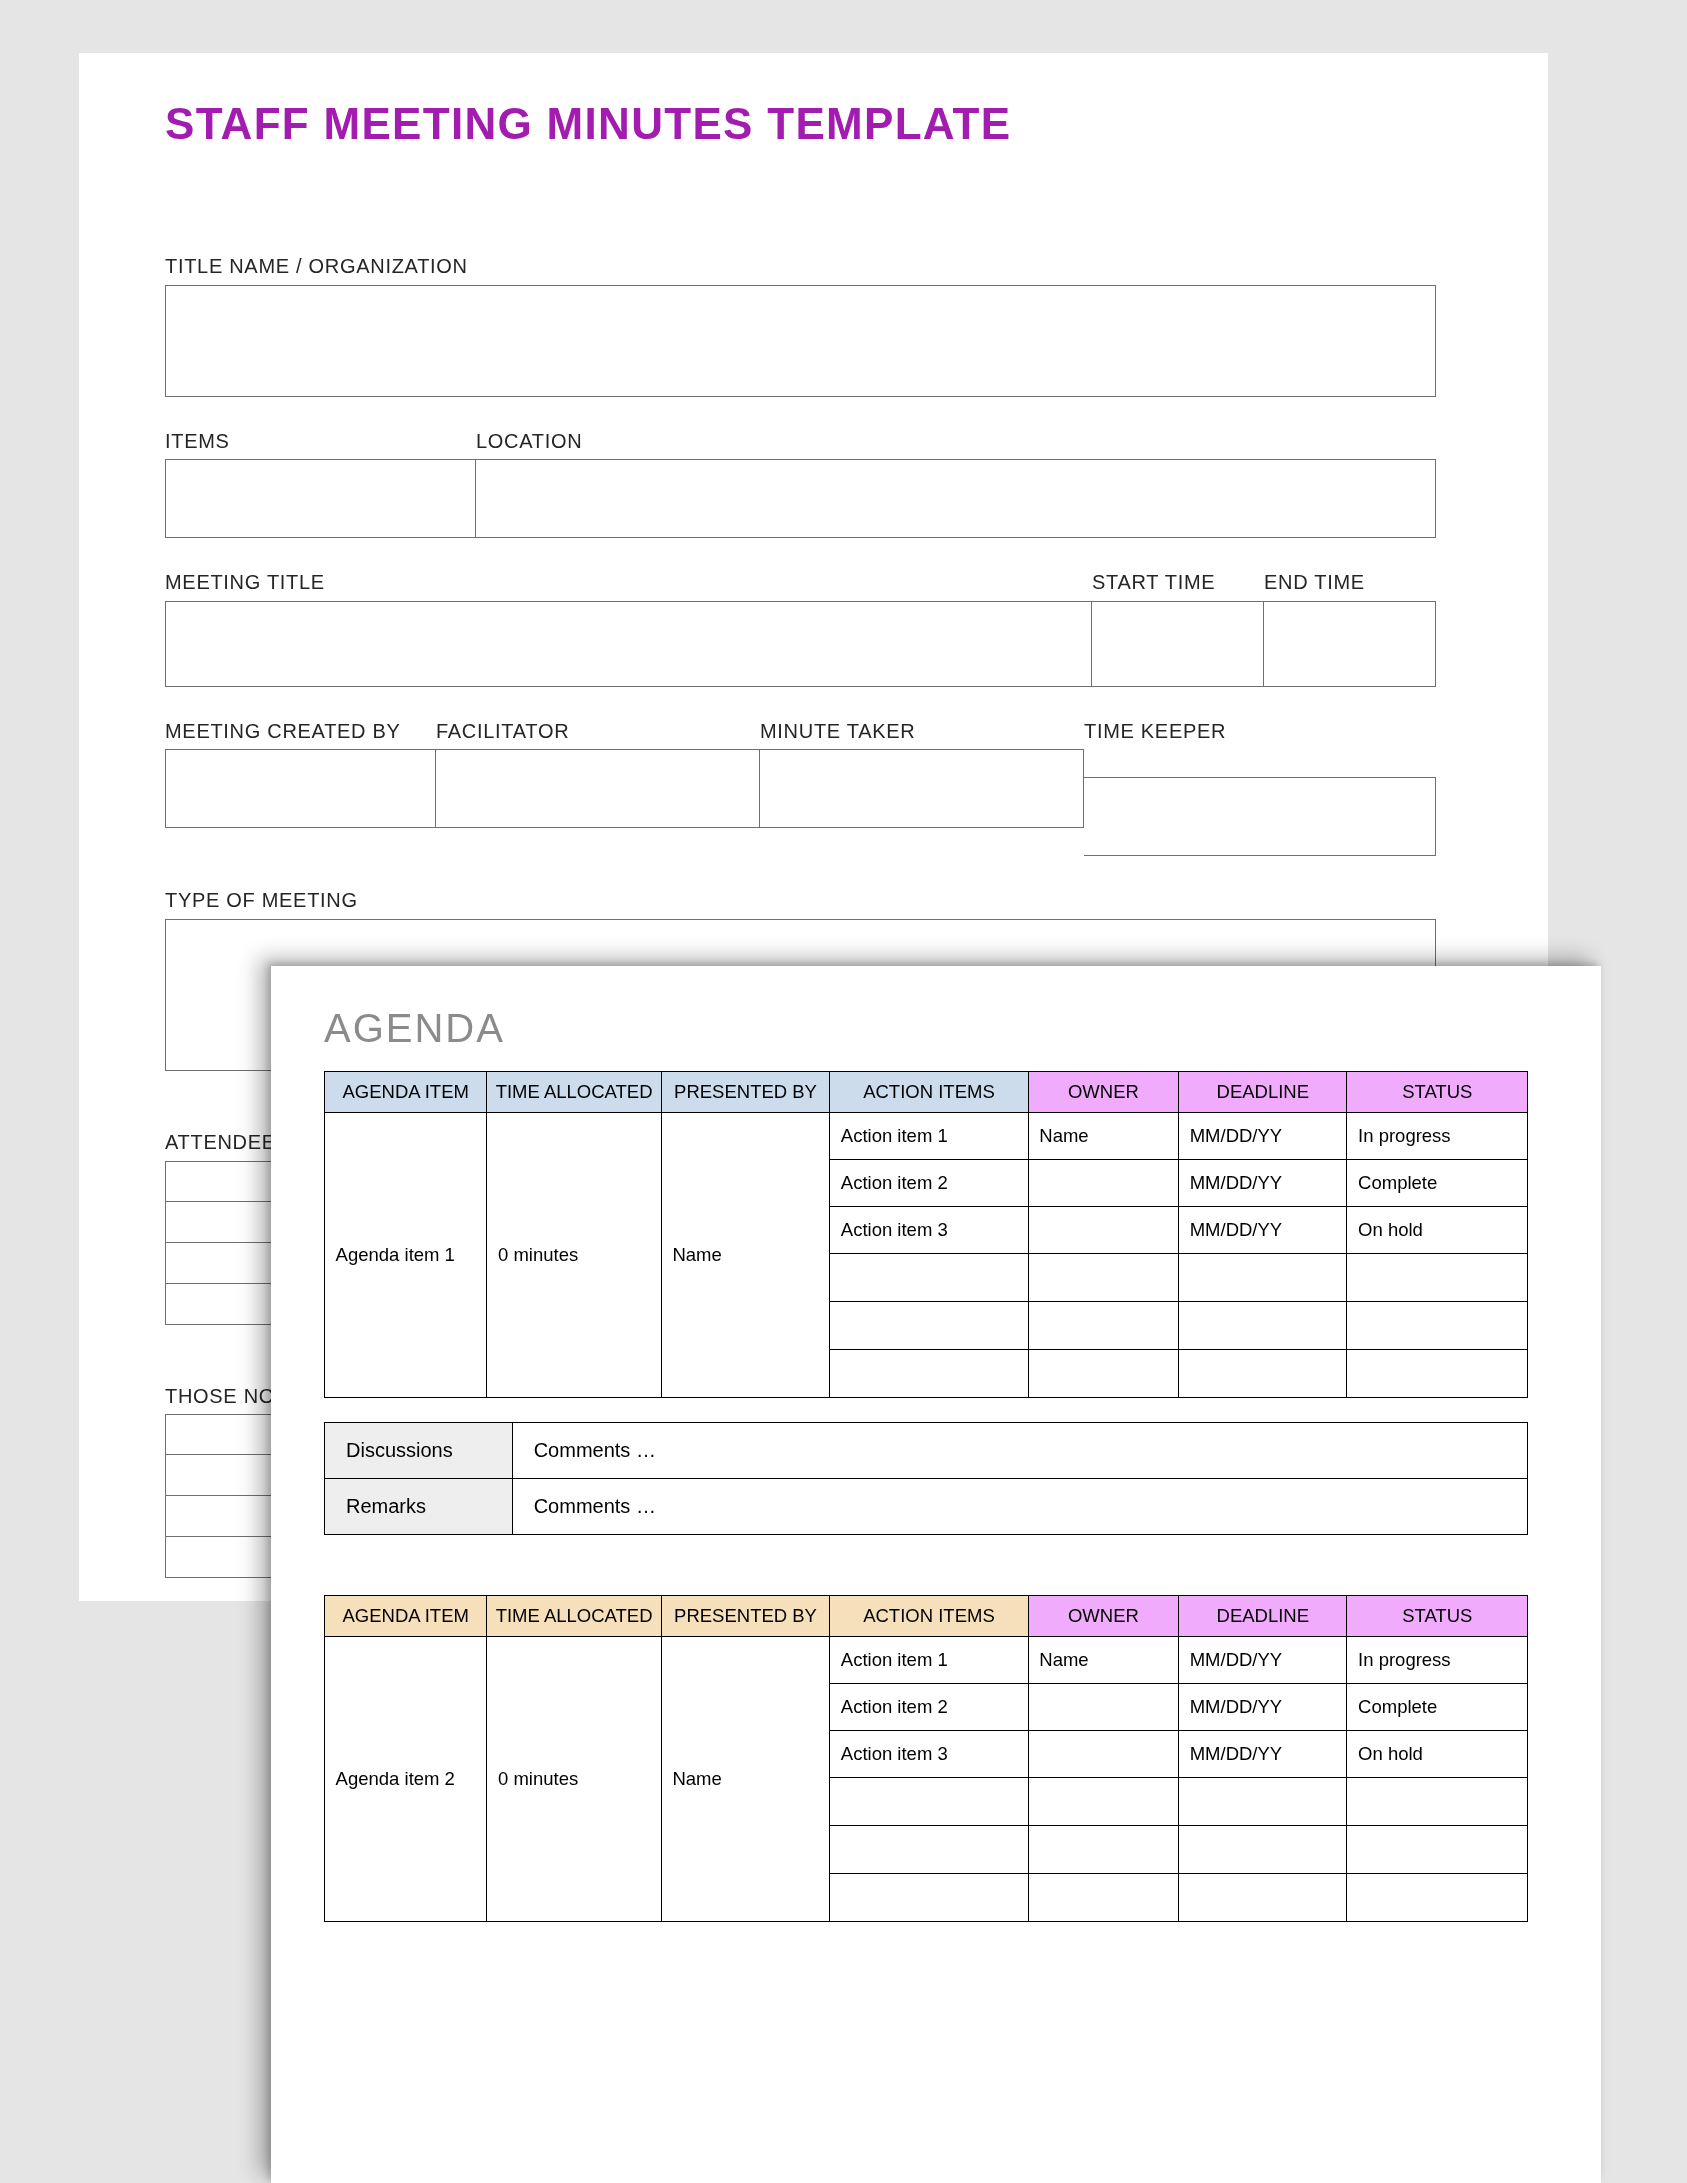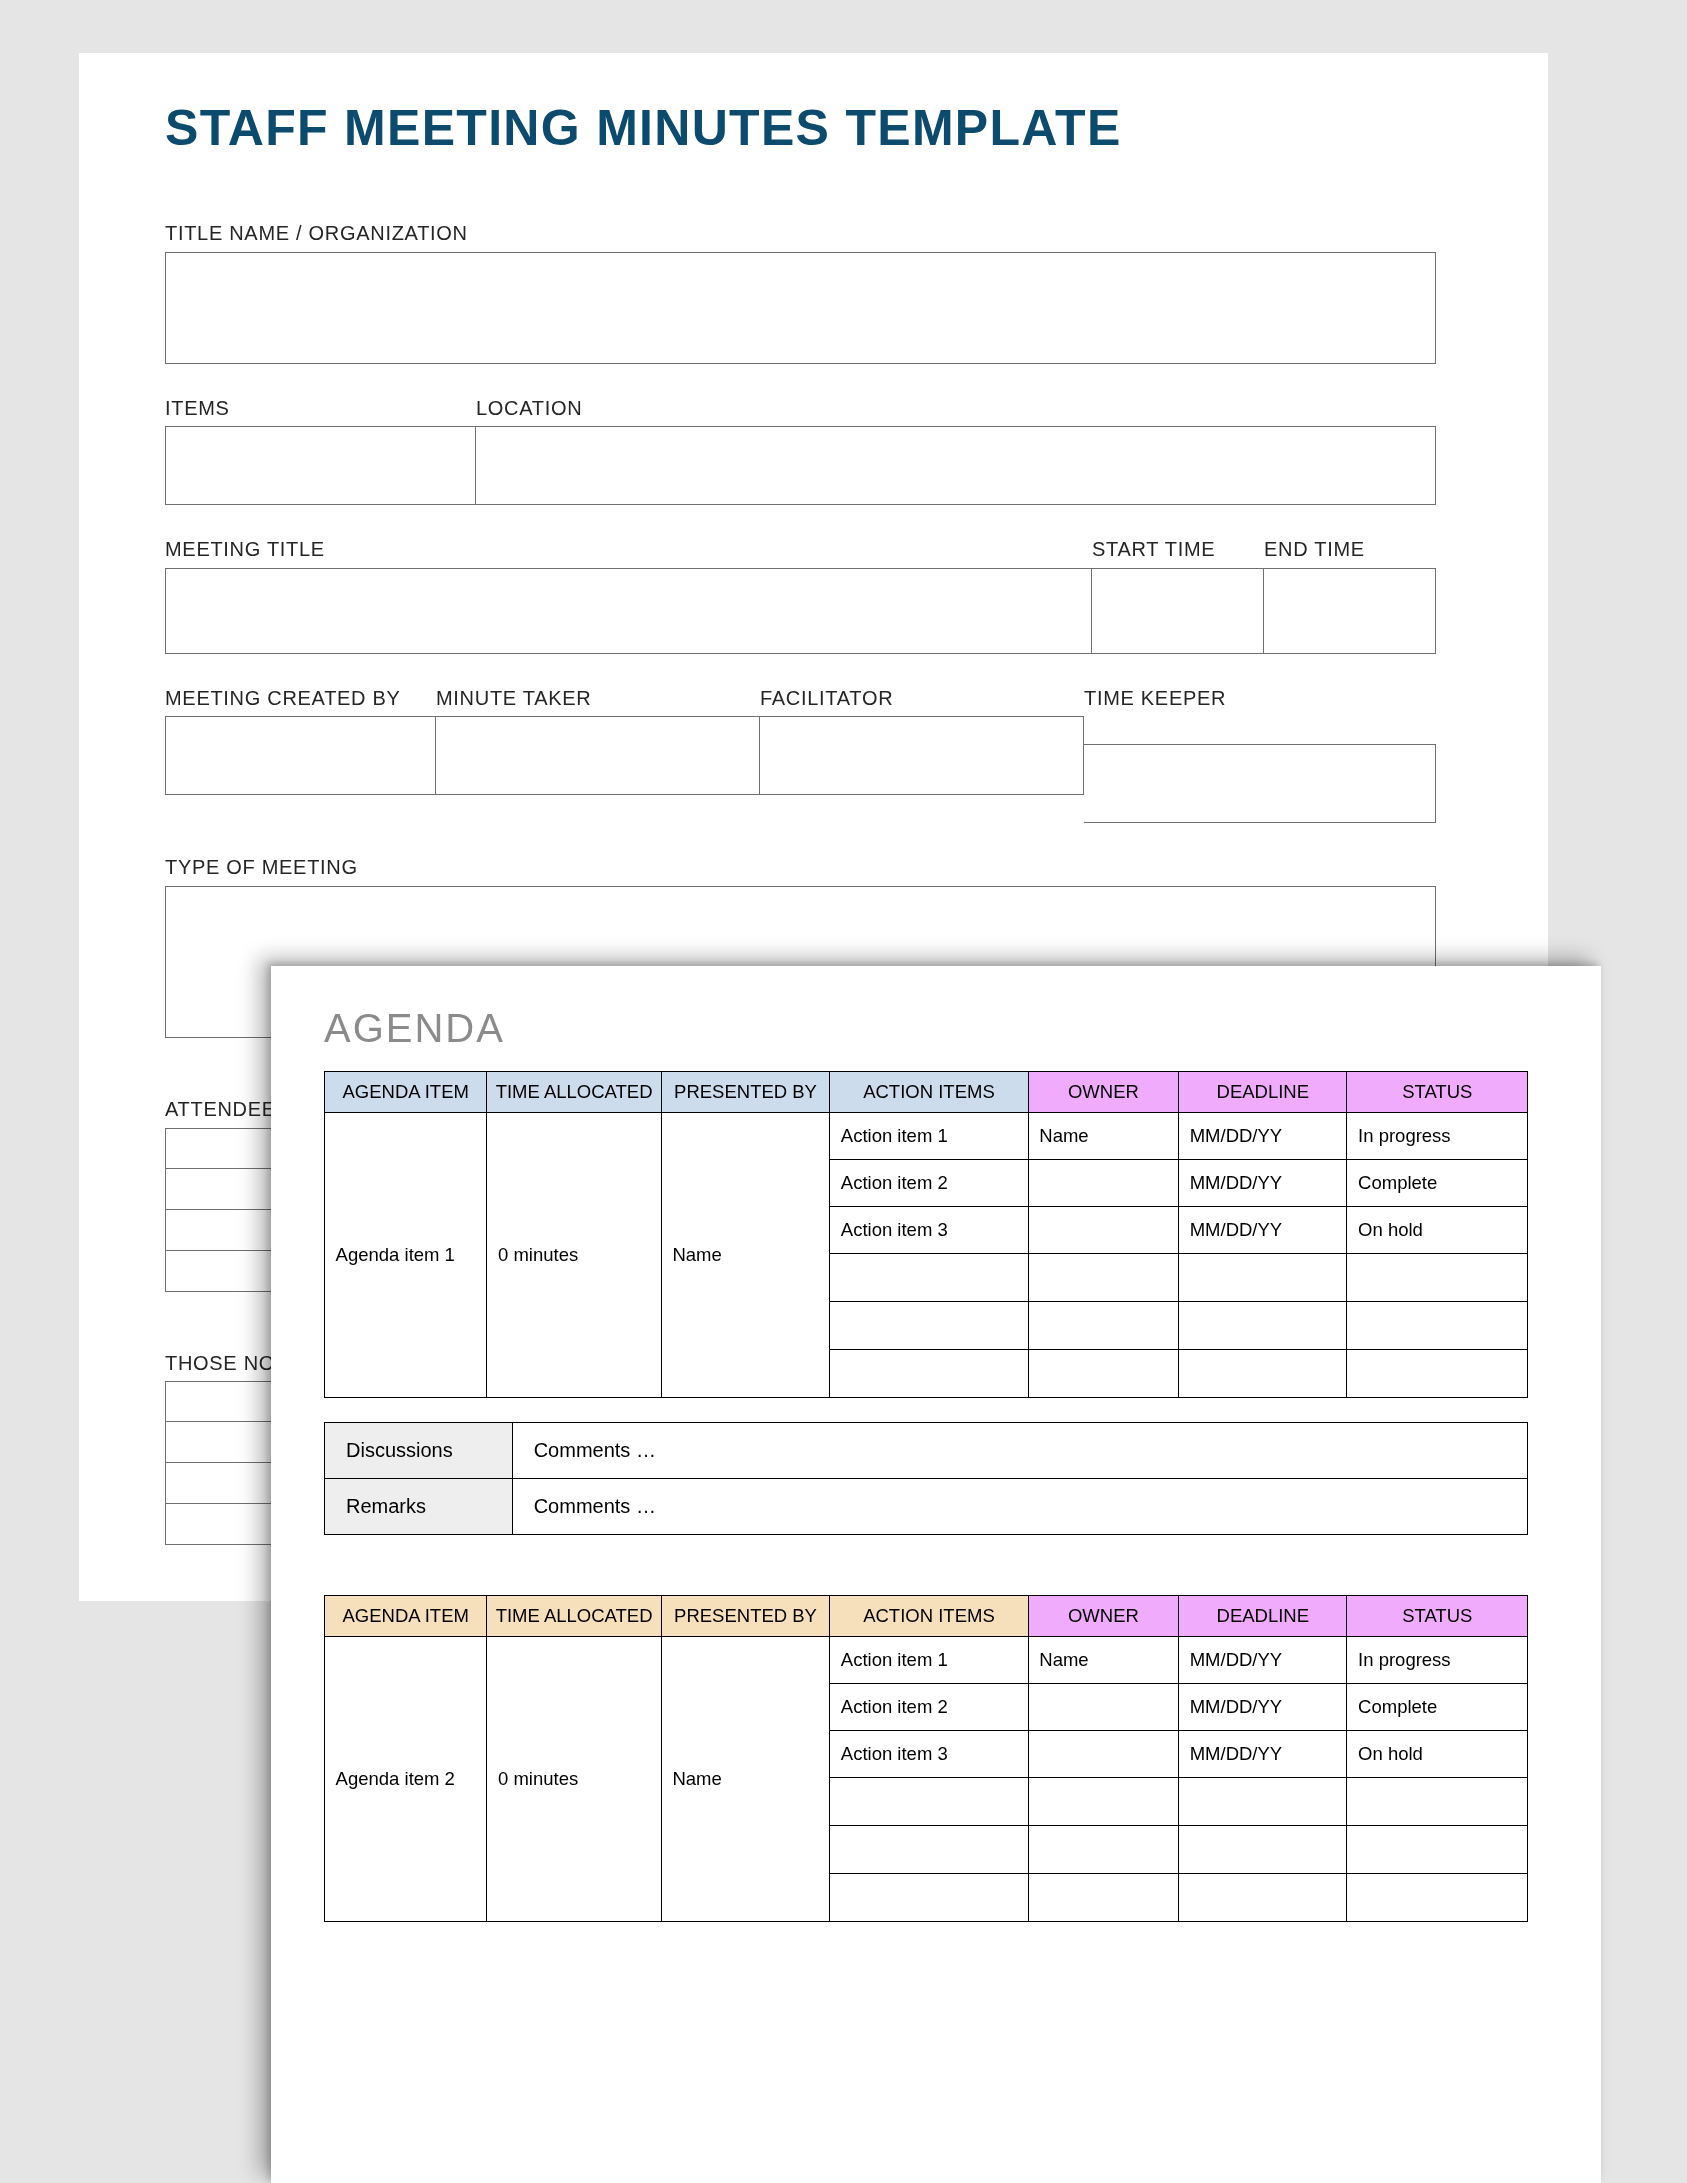--- a/index.html
+++ b/index.html
@@ -17,25 +17,25 @@
   }
   
   .page-back {
     left: 79px;
     top: 53px;
     width: 1469px;
     height: 1548px;
     padding: 46px 112px 26.5px 86px;
   }
   .title {
-    color: #0c4a6e;
+    color: #a21caf;
     font-weight: 700;
-    font-size: 50px;
+    font-size: 44px;
     letter-spacing: 1.3px;
-    margin-bottom: 65px;
+    margin-bottom: 106px;
   }
   .field-block { margin-bottom: 33px; }
   .field-row { display: flex; gap: 0; margin-bottom: 33px; }
   .field { display: flex; flex-direction: column; }
   .field-label {
     font-size: 20px;
     letter-spacing: 0.7px;
     color: #252525;
     margin-bottom: 6.6px;
   }
@@ -151,25 +151,25 @@
       <div class="field-box h130" style="border-left:none;"></div>
     </div>
   </div>
 
   <div class="field-row">
     <div class="field" style="width:271px;">
       <div class="field-label">MEETING CREATED BY</div>
       <div class="field-box h120"></div>
     </div>
     <div class="field" style="width:324px;">
+      <div class="field-label">FACILITATOR</div>
+      <div class="field-box h120" style="border-left:none;"></div>
+    </div>
+    <div class="field" style="width:324px;">
       <div class="field-label">MINUTE TAKER</div>
-      <div class="field-box h120" style="border-left:none;"></div>
-    </div>
-    <div class="field" style="width:324px;">
-      <div class="field-label">FACILITATOR</div>
       <div class="field-box h120" style="border-left:none;"></div>
     </div>
     <div class="field" style="flex:1;gap:28px;">
       <div class="field-label">TIME KEEPER</div>
       <div class="field-box h120" style="border-left:none;"></div>
     </div>
   </div>
 
   <div class="field-block" style="margin-bottom:60px;">
     <div class="field-label">TYPE OF MEETING</div>

